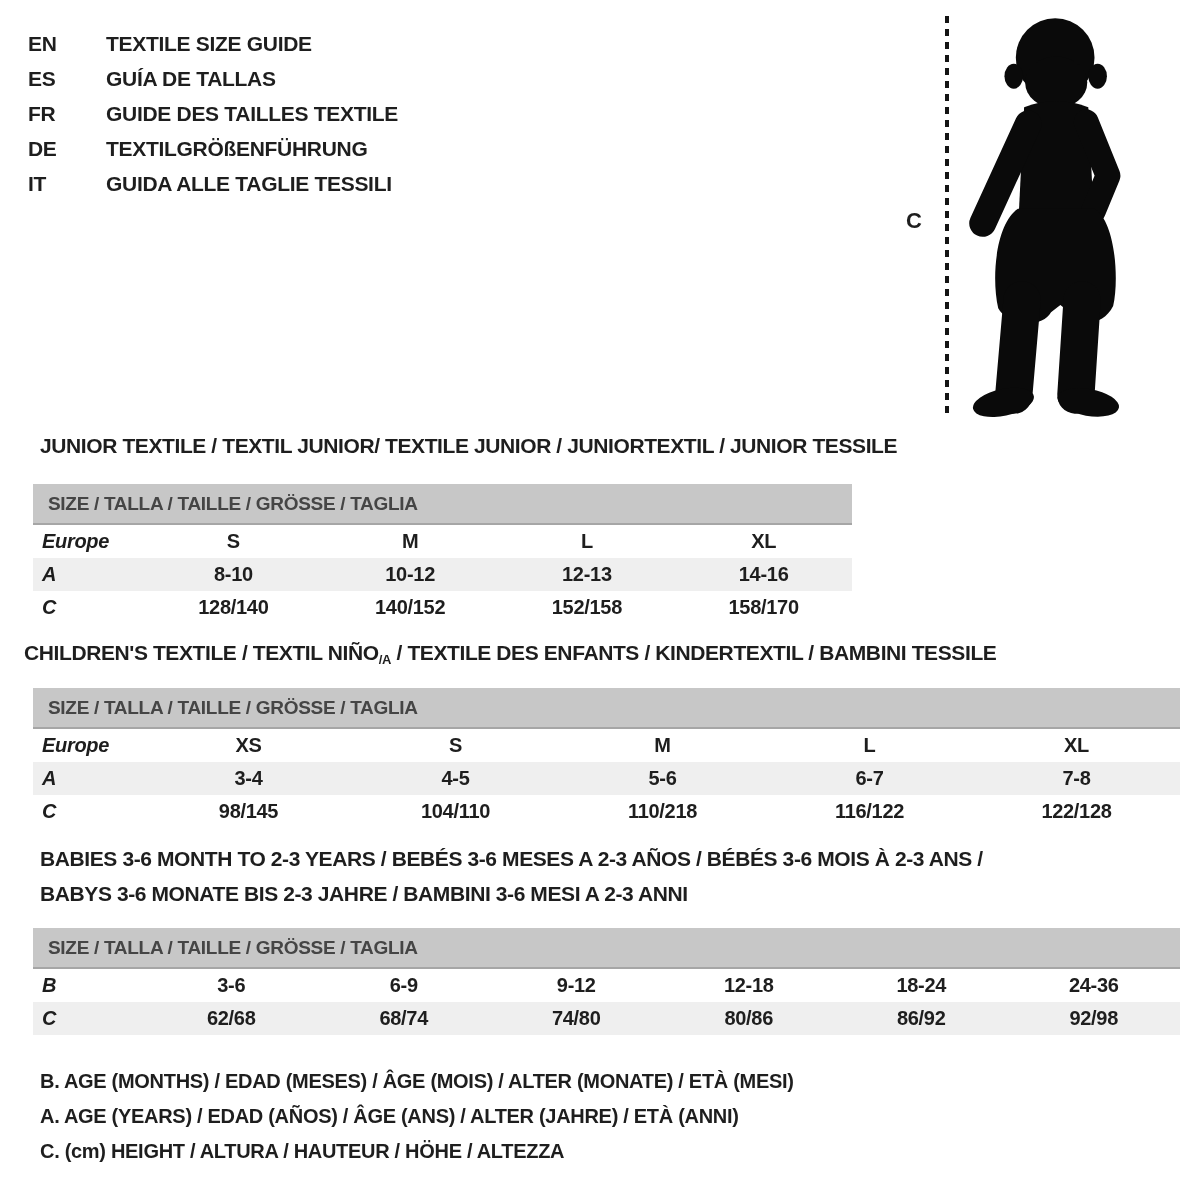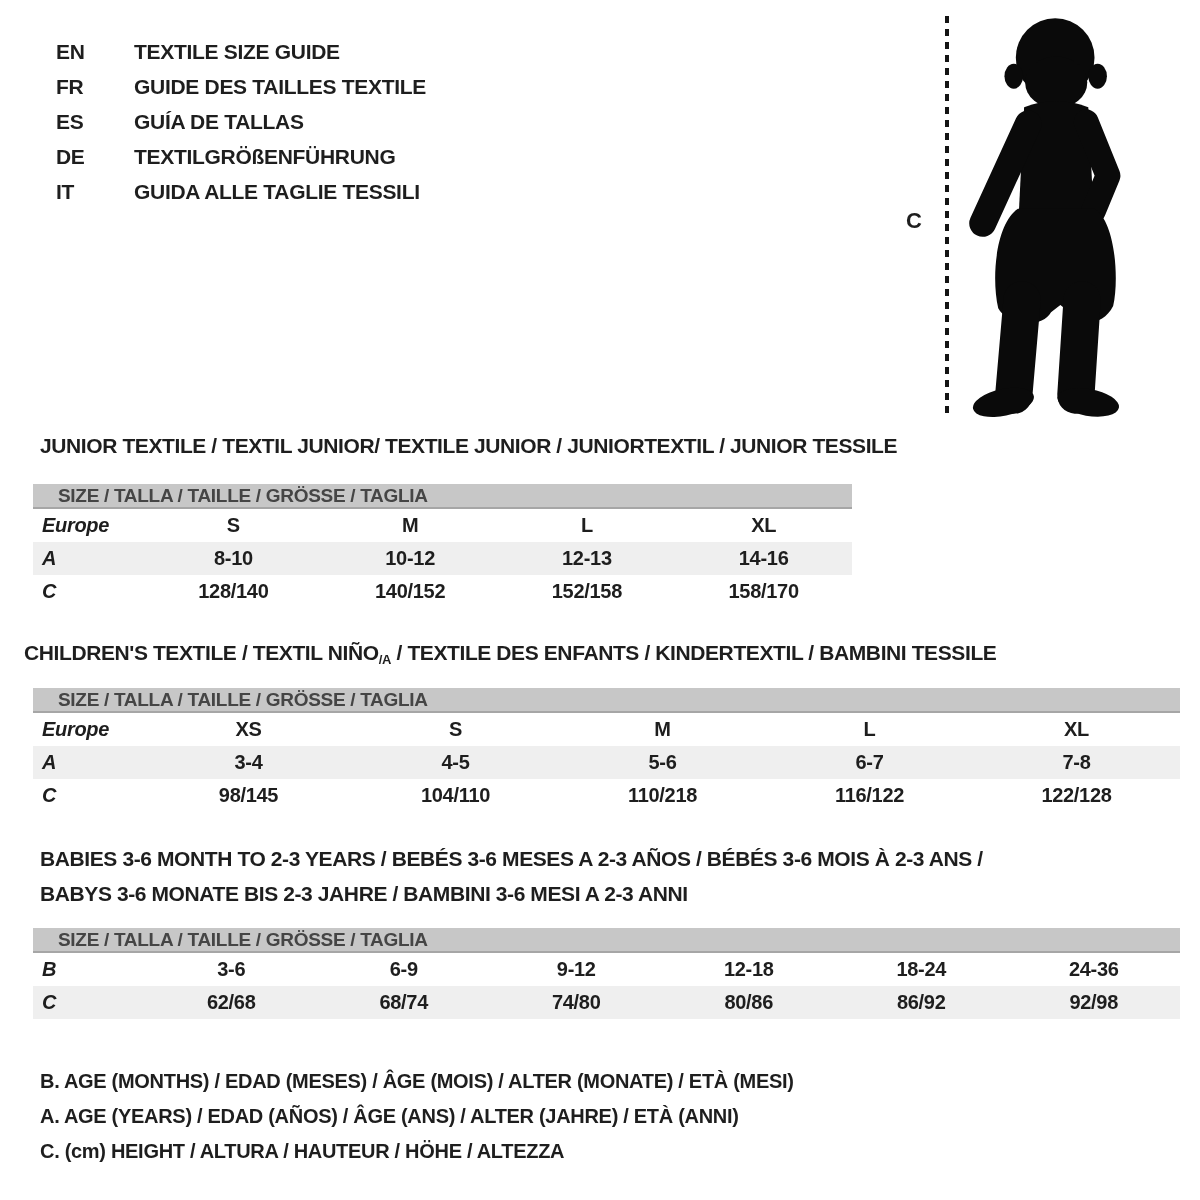--- a/index.html
+++ b/index.html
@@ -12,21 +12,21 @@
   }
   html,body{margin:0;padding:0;}
   body{
     width:1200px;height:1200px;background:#ffffff;
     font-family:"Liberation Sans","DejaVu Sans",sans-serif;
     color:var(--text);
   }
   .canvas{position:relative;width:1200px;height:1200px;overflow:hidden;background:#fff;}
 
   
-  .lang-list{position:absolute;left:56px;top:26px;margin-top:8px;}
+  .lang-list{position:absolute;left:28px;top:26px;}
   .lang-row{display:flex;height:35px;align-items:center;font-size:21px;font-weight:700;letter-spacing:-0.3px;}
   .lang-code{width:78px;}
   .lang-label{white-space:nowrap;}
 
   
   .measure-c{position:absolute;left:906px;top:208px;font-size:22px;font-weight:700;}
   .dotted-line{
     position:absolute;left:945px;top:16px;width:4px;height:402px;
     background:repeating-linear-gradient(to bottom,#141414 0px,#141414 7px,transparent 7px,transparent 13px);
   }
@@ -38,23 +38,23 @@
   #children-title{left:24px;top:641px;}
   #babies-title{left:40px;top:841px;line-height:35px;}
   .subscript{font-size:13px;vertical-align:-4px;letter-spacing:-0.3px;}
 
   
   .size-table{position:absolute;left:33px;}
   #junior-table{top:484px;width:819px;}
   #children-table{top:688px;width:1147px;}
   #babies-table{top:928px;width:1147px;}
   .thead{
-    height:25px;background:var(--table-header-bg);
+    height:41px;background:var(--table-header-bg);
     border-bottom:2px solid var(--table-header-border);
-    display:flex;align-items:center;padding-left:25px;box-sizing:border-box;
+    display:flex;align-items:center;padding-left:15px;box-sizing:border-box;
     font-size:19px;font-weight:700;color:var(--table-header-text);letter-spacing:-0.3px;
   }
   .trow{display:flex;align-items:center;height:33px;font-size:20px;font-weight:700;letter-spacing:-0.3px;}
   .trow .lbl{width:112px;padding-left:9px;box-sizing:border-box;font-style:italic;}
   .trow .cell{flex:1;text-align:center;}
   .shaded{background:var(--row-shaded-bg);}
 
   
   .footnotes{position:absolute;left:40px;top:1064px;}
   .footnote{height:35px;display:flex;align-items:center;font-size:20px;font-weight:700;letter-spacing:-0.3px;white-space:nowrap;}
@@ -63,26 +63,26 @@
 <body>
 
 <div class="canvas">
 
   <div class="lang-list">
     <div class="lang-row">
       <span class="lang-code">EN</span>
       <span class="lang-label">TEXTILE SIZE GUIDE</span>
     </div>
     <div class="lang-row">
+      <span class="lang-code">ES</span>
+      <span class="lang-label">GUÍA DE TALLAS</span>
+    </div>
+    <div class="lang-row">
       <span class="lang-code">FR</span>
       <span class="lang-label">GUIDE DES TAILLES TEXTILE</span>
-    </div>
-    <div class="lang-row">
-      <span class="lang-code">ES</span>
-      <span class="lang-label">GUÍA DE TALLAS</span>
     </div>
     <div class="lang-row">
       <span class="lang-code">DE</span>
       <span class="lang-label">TEXTILGRÖßENFÜHRUNG</span>
     </div>
     <div class="lang-row">
       <span class="lang-code">IT</span>
       <span class="lang-label">GUIDA ALLE TAGLIE TESSILI</span>
     </div>
   </div>

